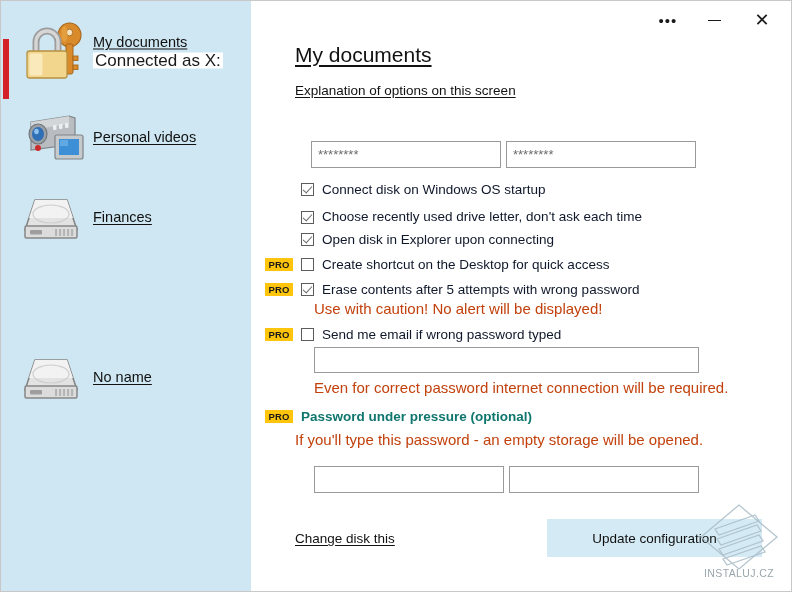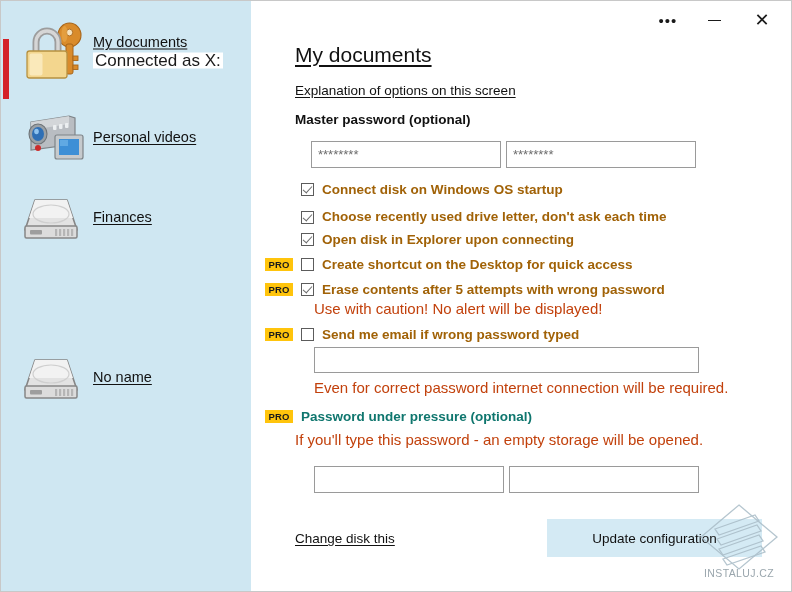--- a/index.html
+++ b/index.html
@@ -222,23 +222,22 @@
     left: 3px;
     top: 0px;
     width: 4px;
     height: 8px;
     border: solid #6a6a6a;
     border-width: 0 1.6px 1.6px 0;
     transform: rotate(42deg);
   }
   .chk-label {
     font-size: 13.5px;
-    color: #a16207;
-    white-space: nowrap;
-    font-weight: bold;
+    color: #0f172a;
+    white-space: nowrap;
   }
 
   .note-line {
     position: absolute;
     font-size: 15px;
     color: #c2410c;
     white-space: nowrap;
   }
   #note-erase { left: 63px; top: 299px; }
   #note-email { left: 63px; top: 378px; }
@@ -418,21 +417,20 @@
       <span class="tb-close-glyph">✕</span>
     </div>
   </div>
 
   <div id="main">
 
     <div id="page-title">My documents</div>
 
     <div id="explain-link">Explanation of options on this screen</div>
 
-    <div id="master-pw-label">Master password (optional)</div>
 
     <input class="txtbox" id="pw1" type="text" readonly="" value="********" style="">
     <input class="txtbox" id="pw2" type="text" readonly="" value="********" style="">
 
     <div class="chk-row" style="top:179px;">
       <span class="pro-spacer"></span>
       <span class="chk-box checked"></span>
       <span class="chk-label">Connect disk on Windows OS startup</span>
     </div>
 

